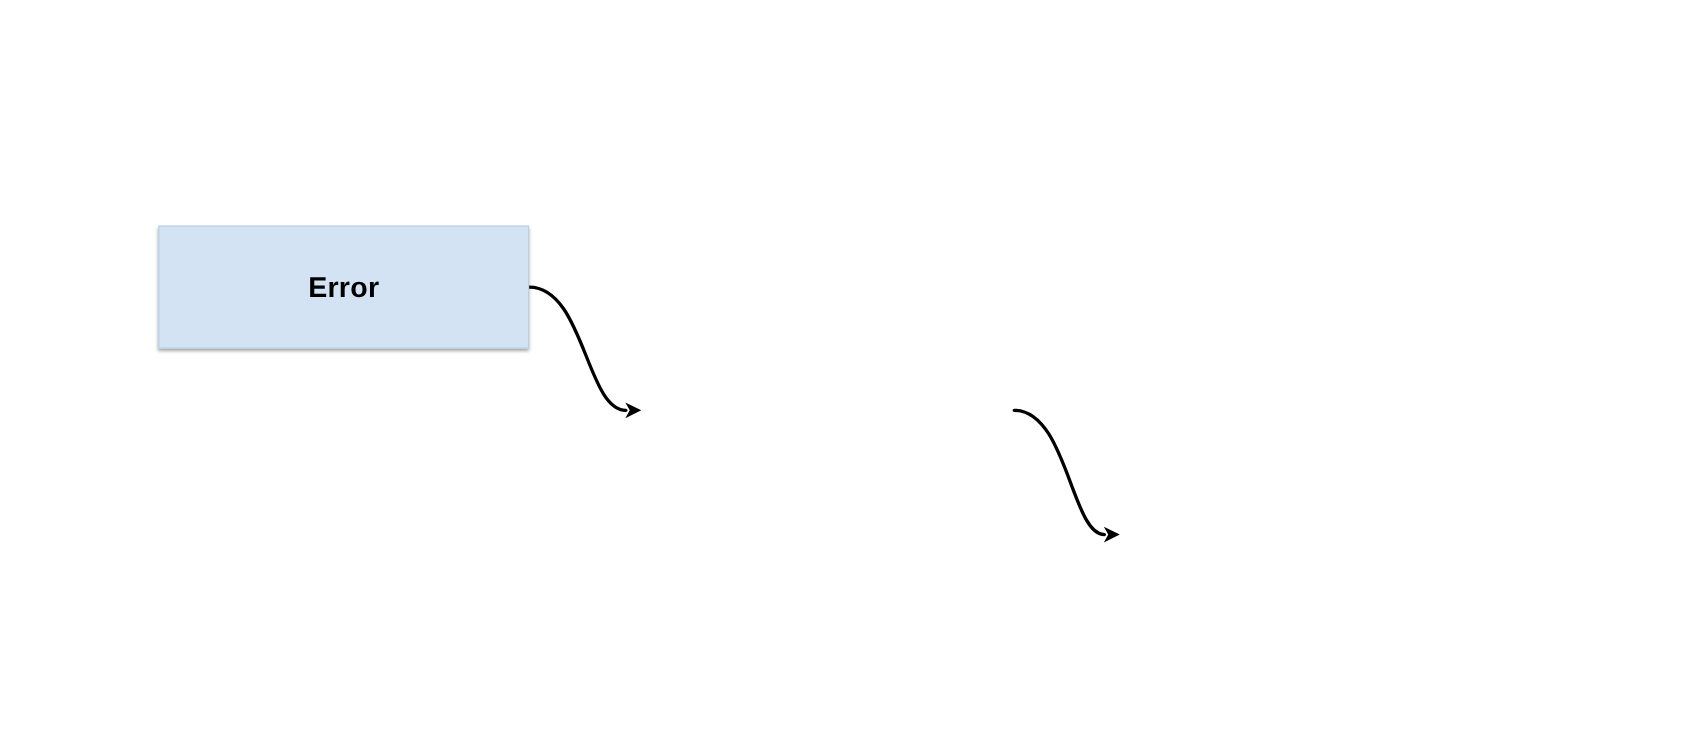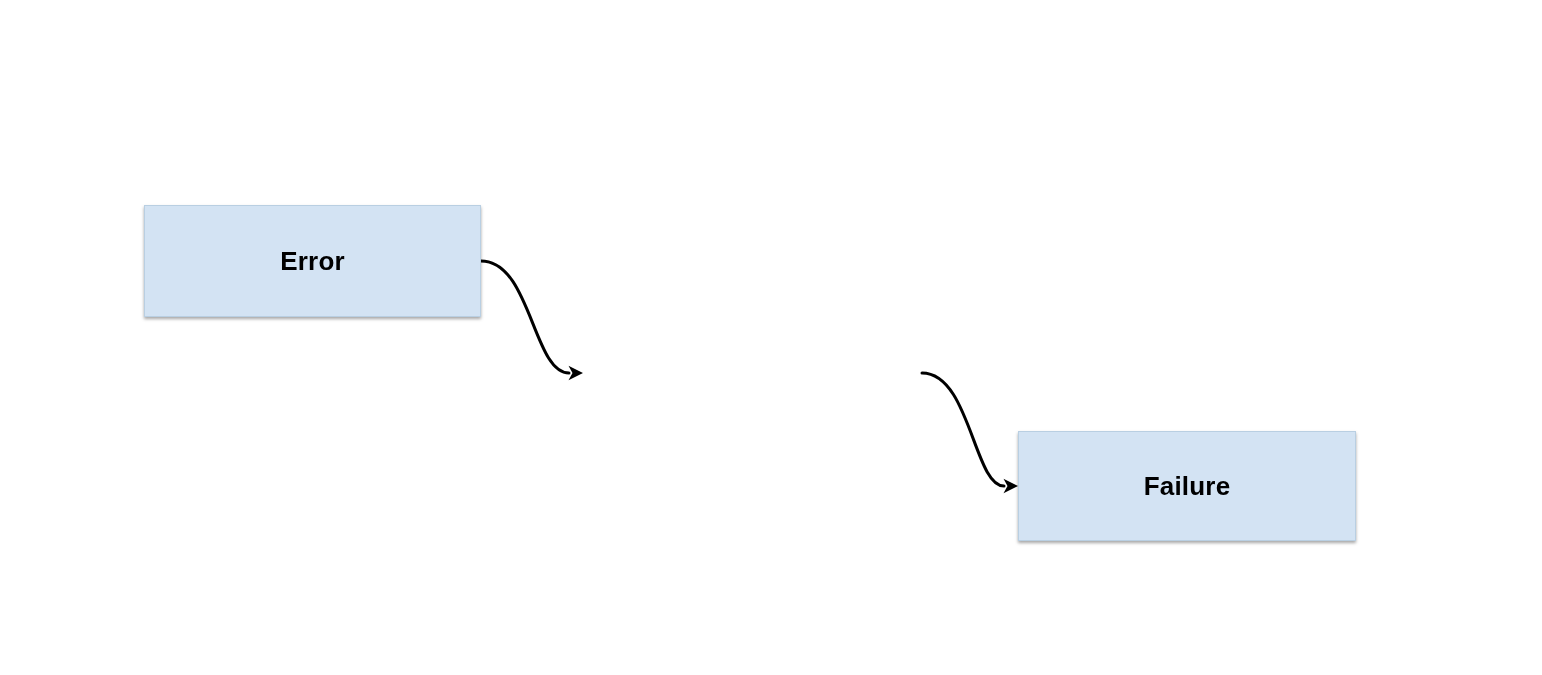--- a/index.html
+++ b/index.html
@@ -73,17 +73,14 @@
       <path class="edge-path" d="M 922 373 C 970 373, 974 486, 1004 486"></path>
       <polygon class="edge-head" points="1018,486 1003.5,478.8 1007.5,486 1003.5,493.2"></polygon>
     </g>
   </svg>
 
   <div class="node node-error">
     <span>Error</span>
   </div>
 
 
-  <div class="node node-failure">
-    <span>Failure</span>
-  </div>
 
 </div>
 
 </body></html>

